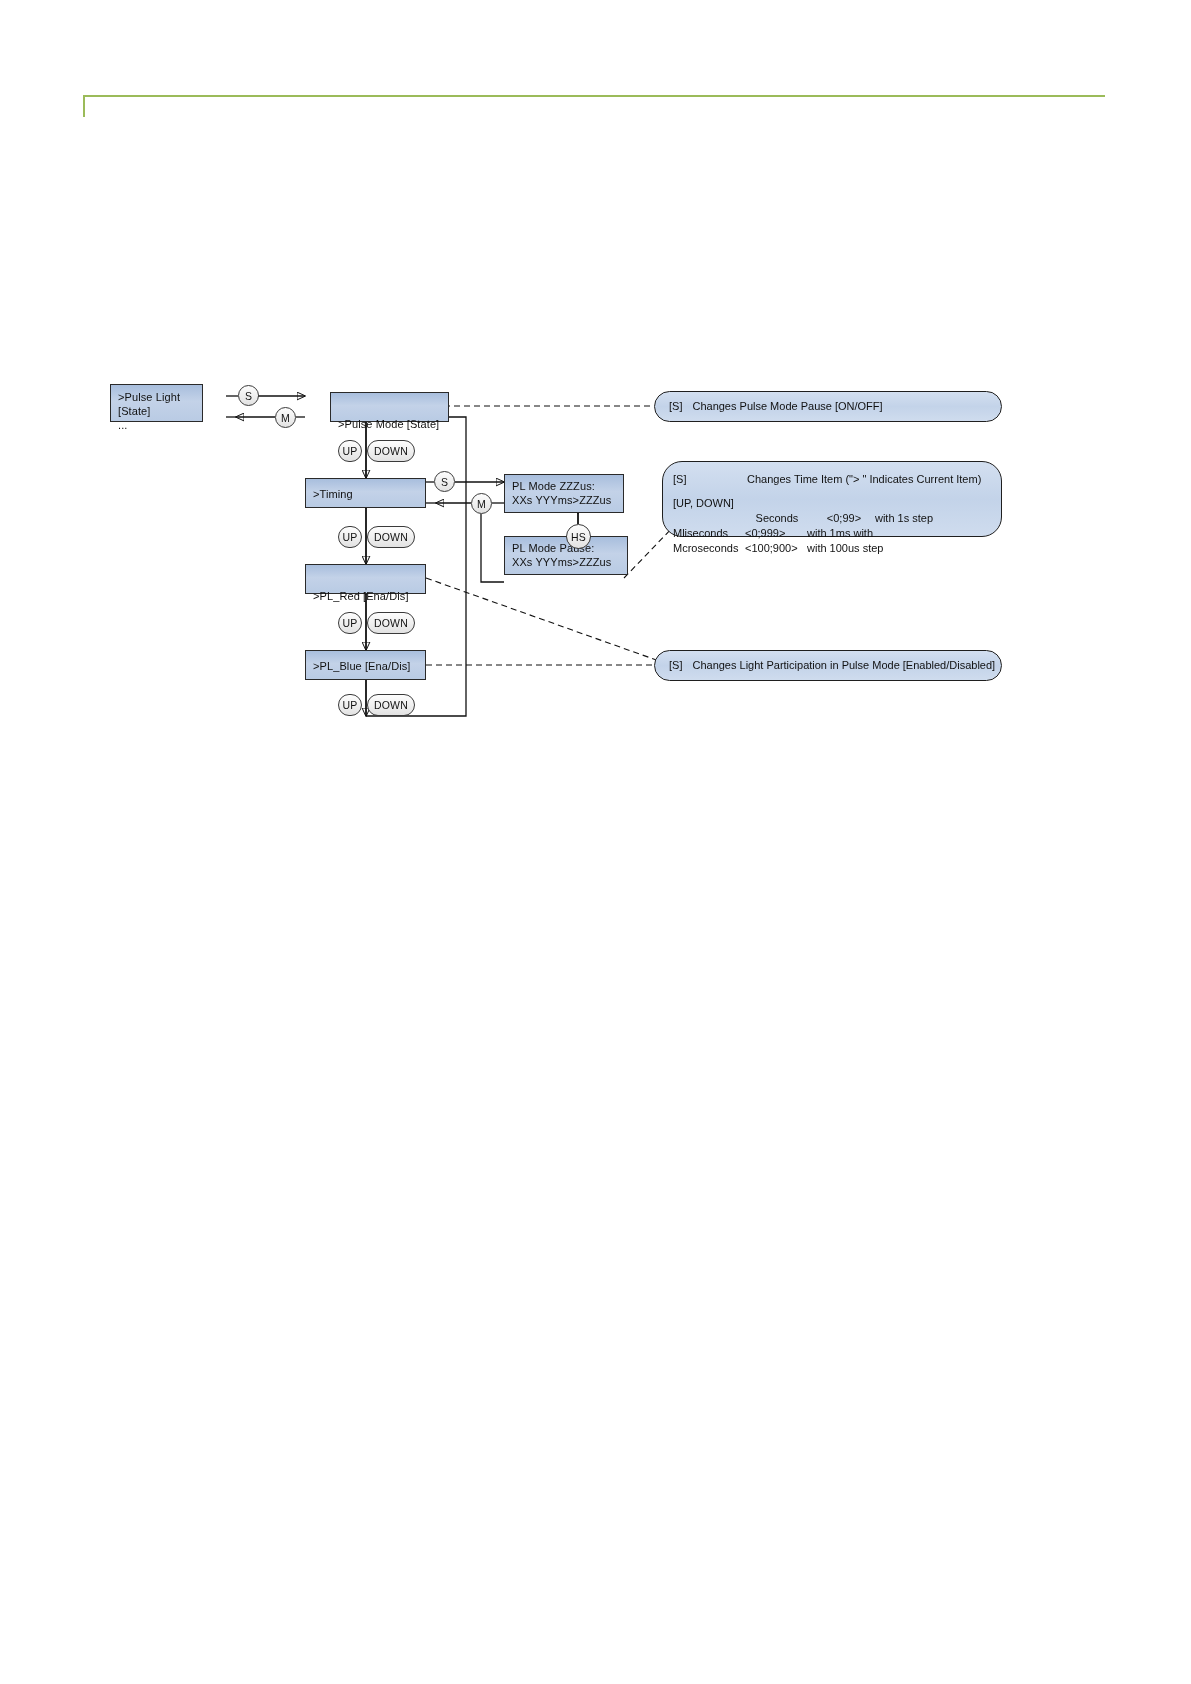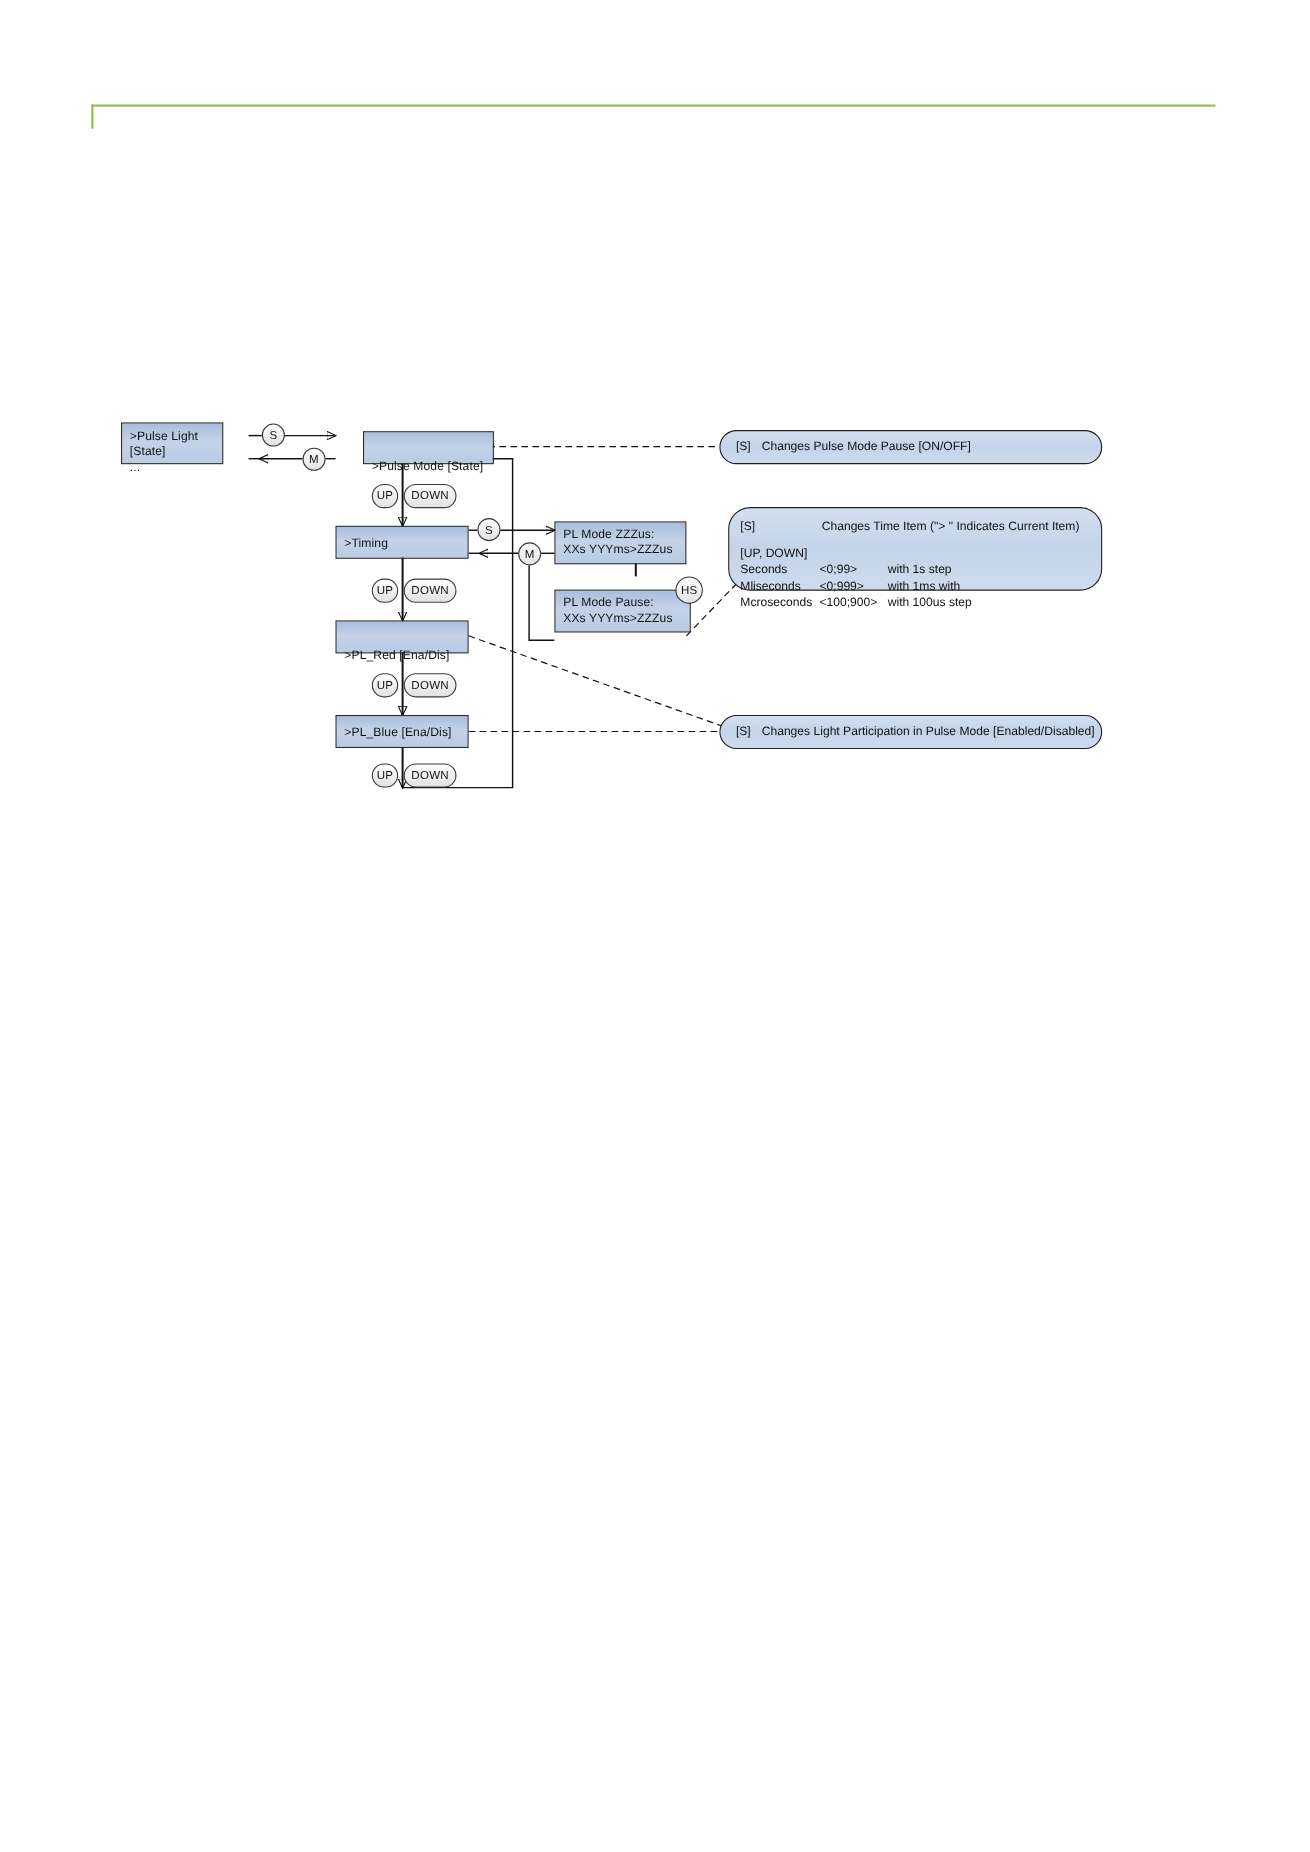--- a/index.html
+++ b/index.html
@@ -212,21 +212,21 @@
     <span>M</span>
   </div>
 
   <div class="key" style="left:338px; top:526px; width:24px; height:22px;">
     <span>UP</span>
   </div>
   <div class="key" style="left:367px; top:526px; width:48px; height:22px;">
     <span>DOWN</span>
   </div>
 
-  <div class="key" style="left:566px; top:524px; width:25px; height:25px;margin-left:48px;">
+  <div class="key" style="left:566px; top:524px; width:25px; height:25px;">
     <span>HS</span>
   </div>
 
   <div class="key" style="left:338px; top:612px; width:24px; height:22px;">
     <span>UP</span>
   </div>
   <div class="key" style="left:367px; top:612px; width:48px; height:22px;">
     <span>DOWN</span>
   </div>
 
@@ -243,21 +243,21 @@
   </div>
 
   <div class="callout" style="left:662px; top:461px; width:340px; height:76px; padding:10px 0 0 0;">
     <div class="co-row" style="padding-left:10px;">
       <span class="co-key" style="width:74px;">[S]</span>
       <span>Changes Time Item ("&gt; " Indicates Current Item)</span>
     </div>
     <div class="co-row" style="padding-left:10px; margin-top:9px;flex-direction:column;">
       <span class="co-key" style="width:74px;">[UP, DOWN]</span>
       <span>
-        <span style="display:block;">
+        <span style="display:block;text-align:center;">
           <span style="display:inline-block;width:72px;">Seconds</span><span style="display:inline-block;width:62px;">&lt;0;99&gt;</span><span>with 1s step</span>
         </span>
         <span style="display:block;">
           <span style="display:inline-block;width:72px;">Mliseconds</span><span style="display:inline-block;width:62px;">&lt;0;999&gt;</span><span>with 1ms with</span>
         </span>
         <span style="display:block;">
           <span style="display:inline-block;width:72px;">Mcroseconds</span><span style="display:inline-block;width:62px;">&lt;100;900&gt;</span><span>with 100us step</span>
         </span>
       </span>
     </div>

